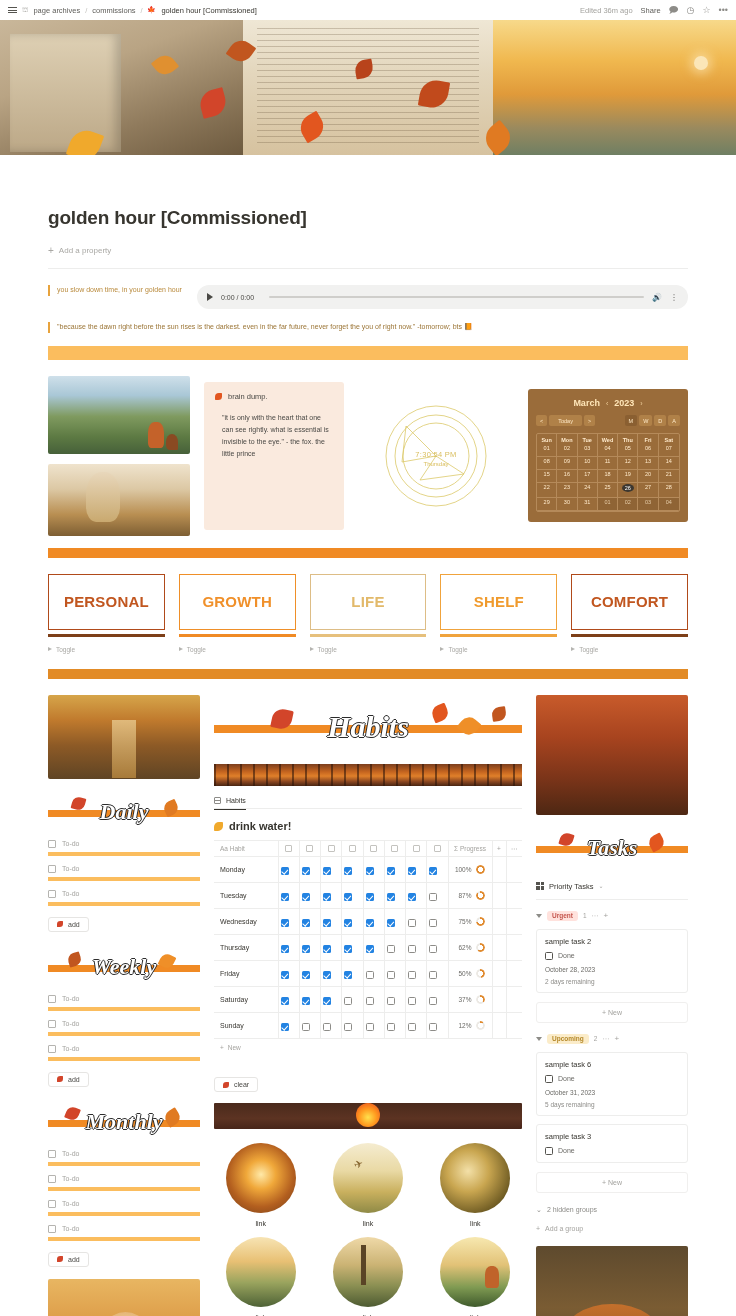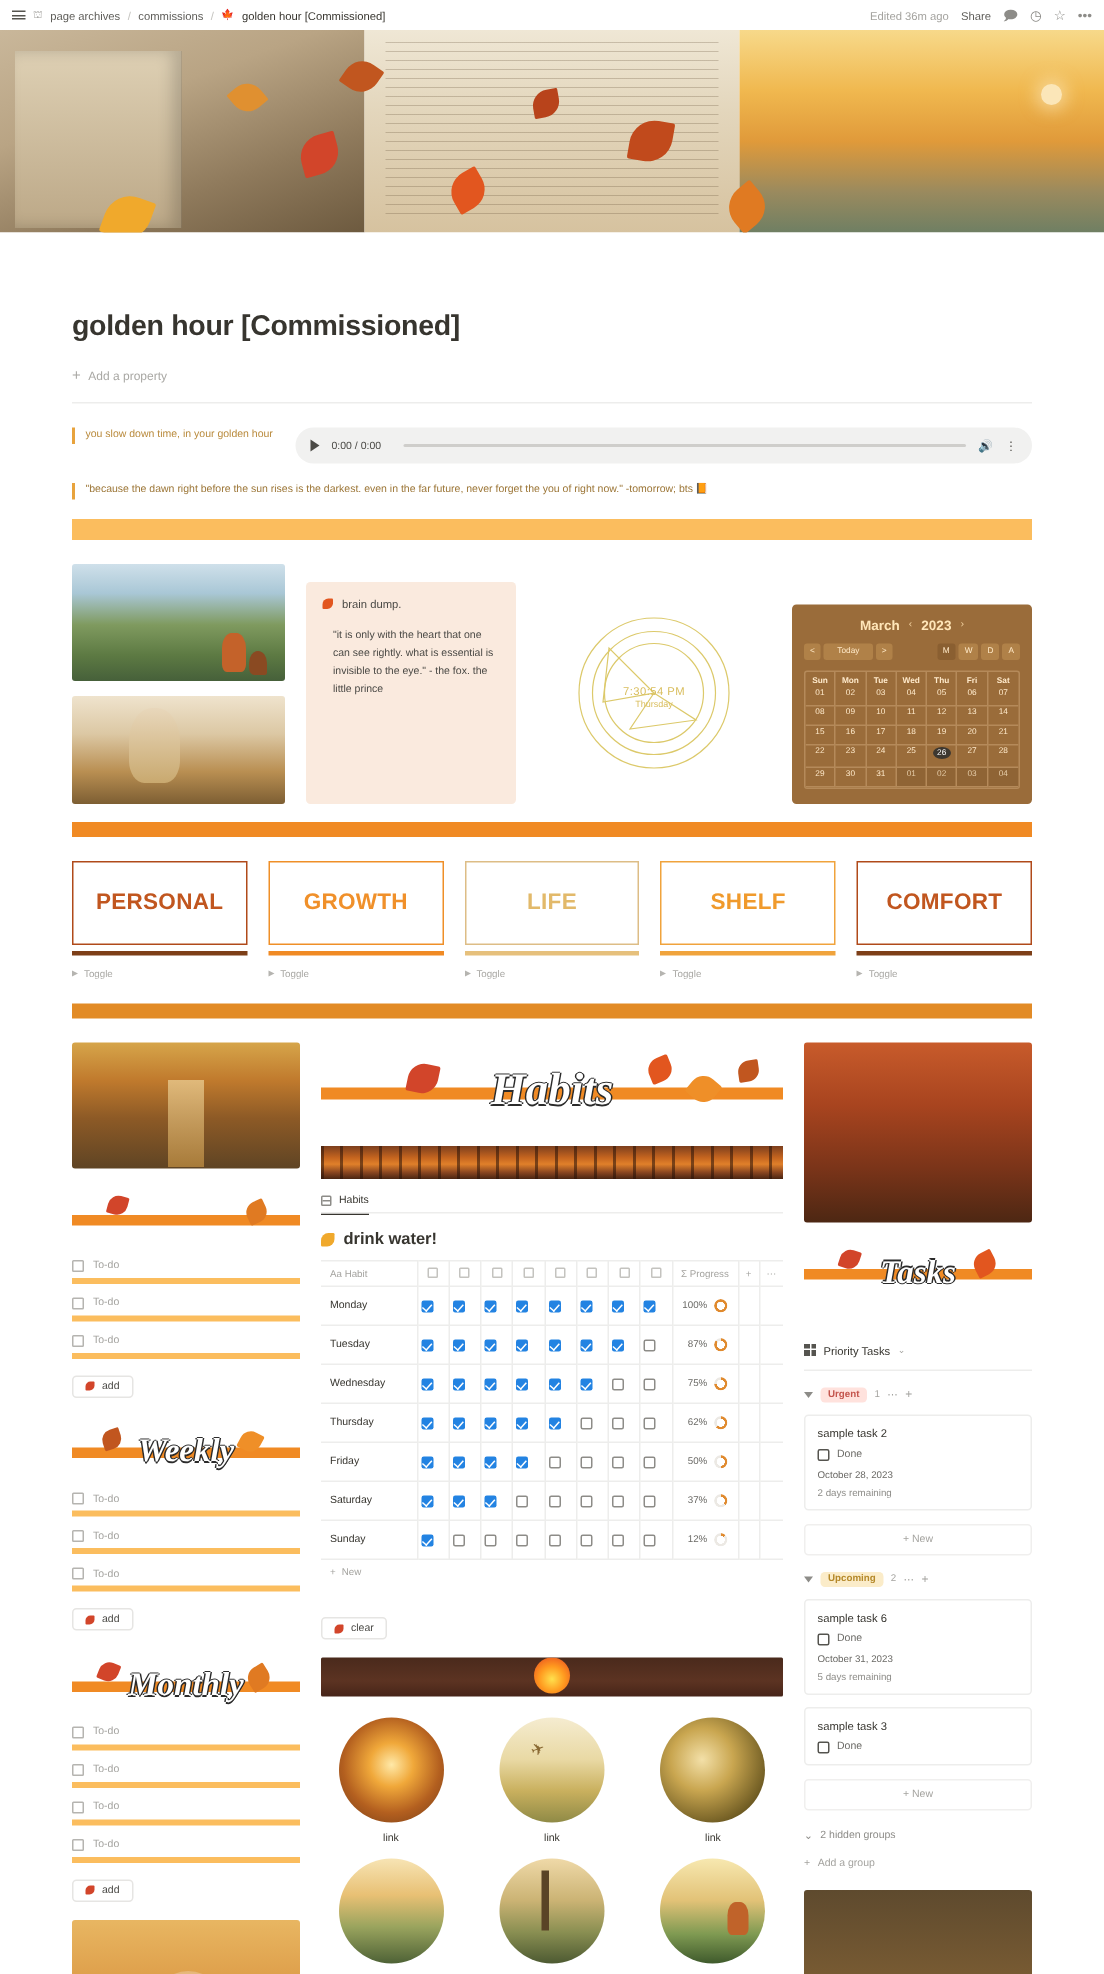--- a/index.html
+++ b/index.html
@@ -76,21 +76,21 @@
     margin-top: 13px; border-left:2px solid #e8a33d; padding-left:7px;
     font-size:7px; color:#9c7637; line-height:1.5;
   }
 
   
   .bar-tall { height:14px; background:#fbbd5e; margin-top:13px; }
   .bar-tall2 { height:10px; background:#f08a24; margin-top:12px; }
   .bar-brown { height:10px; background:#e28b26; margin-top:14px; }
 
   
-  .widget-row { display:flex; gap:14px; margin-top:16px; align-items:flex-end; }
+  .widget-row { display:flex; gap:14px; margin-top:16px; align-items:center; }
   .wcol-imgs { width:142px; display:flex; flex-direction:column; gap:10px; }
   .img-top { height:78px; border-radius:2px;
     background: linear-gradient(to bottom,#cfe0ea 0%,#a9c7d6 25%,#7f9a5f 52%,#5d7a43 78%,#46603a 100%); position:relative; overflow:hidden;}
   .img-top::after{ content:""; position:absolute; right:26px; bottom:6px; width:16px;height:26px;
     background:#c4622a; border-radius:40% 40% 20% 20%;}
   .img-top::before{ content:""; position:absolute; right:12px; bottom:4px; width:12px;height:16px;
     background:#8a4a22; border-radius:50% 50% 10% 30%;}
   .img-bot { height:72px; border-radius:2px;
     background: linear-gradient(to bottom,#efe3cd 0%,#dcc8a4 35%,#b98f52 70%,#7d5e33 100%); position:relative; overflow:hidden;}
   .img-bot::after{ content:""; position:absolute; left:38px; top:8px; width:34px;height:50px;
@@ -217,21 +217,21 @@
   .c2::after { content:"\2708"; position:absolute; left:30%; top:22%; font-size:11px; color:#8a6a34; transform:rotate(-20deg); }
   .c3 { background: radial-gradient(circle at 40% 40%, #f3e0a8 0%, #c9a650 35%, #6d5a22 75%, #3a3010 100%); }
   .c4 { background: linear-gradient(to bottom, #f7e4b4 0%, #e8c074 35%, #9aa45e 65%, #4e6236 100%); }
   .c5 { background: linear-gradient(to bottom, #efd9a8 0%, #cbb374 40%, #8a8f52 70%, #4d5a32 100%); position:relative; overflow:hidden;}
   .c5::after{content:"";position:absolute;left:40%;top:12%;width:5px;height:40px;background:#5a4426;}
   .c6 { background: linear-gradient(to bottom, #f7e8b0 0%, #e2c277 40%, #7f9a52 72%, #3f5a2c 100%); position:relative; overflow:hidden;}
   .c6::after{content:"";position:absolute;right:16%;top:42%;width:14px;height:22px;background:#c0632a;border-radius:40% 40% 20% 20%;}
   .circ-label { font-size:7px; color:#37352f; margin-top:7px; }
 
   
-  .board-title { display:flex; gap:5px; font-size:7.5px; color:#37352f; margin-top:29px; }
+  .board-title { display:flex; gap:5px; font-size:7.5px; color:#37352f; margin-top:15px; }
   .board-ico { width:8px;height:8px; display:grid; grid-template-columns:1fr 1fr; grid-template-rows:1fr 1fr; gap:1px; }
   .board-ico i { background:#55544f; display:block; }
   .board-chev { font-size:6px; color:#a4a39f; }
   .board-rule { height:1px; background:#ededec; margin-top:8px; }
   .grp-head { display:flex; align-items:center; gap:5px; margin-top:11px; font-size:7px; }
   .grp-tri { width:0;height:0;border-top:4px solid #8d8c88;border-left:3px solid transparent;border-right:3px solid transparent; }
   .pill { font-size:6.5px; padding:1.5px 5px; border-radius:3px; font-weight:600; }
   .pill.urgent { background:#ffe2dd; color:#c4554d; }
   .pill.upcoming { background:#fbecc9; color:#b5892a; }
   .grp-count { font-size:6.5px; color:#a4a39f; }
@@ -473,20 +473,21 @@
 
   <div class="main3">
 
     <div class="col-l">
       <div class="photo ph-forest"></div>
 
       <div class="script-banner">
         <div class="script-bar"></div>
         <div class="mini-leaf" style="left:24px;top:4px;width:13px;height:13px;background:#d2452a;transform:rotate(15deg);"></div>
         <div class="mini-leaf" style="right:22px;top:8px;width:14px;height:14px;background:#e07a22;transform:rotate(-25deg);"></div>
+        <div class="script-text">Daily</div>
       </div>
       <div id="daily-list">
     <div>
       <div class="todo-item">
               <span class="cb"></span>
               <span>To-do</span>
             </div>
       <div class="todo-rule"></div>
     </div>
     <div>

